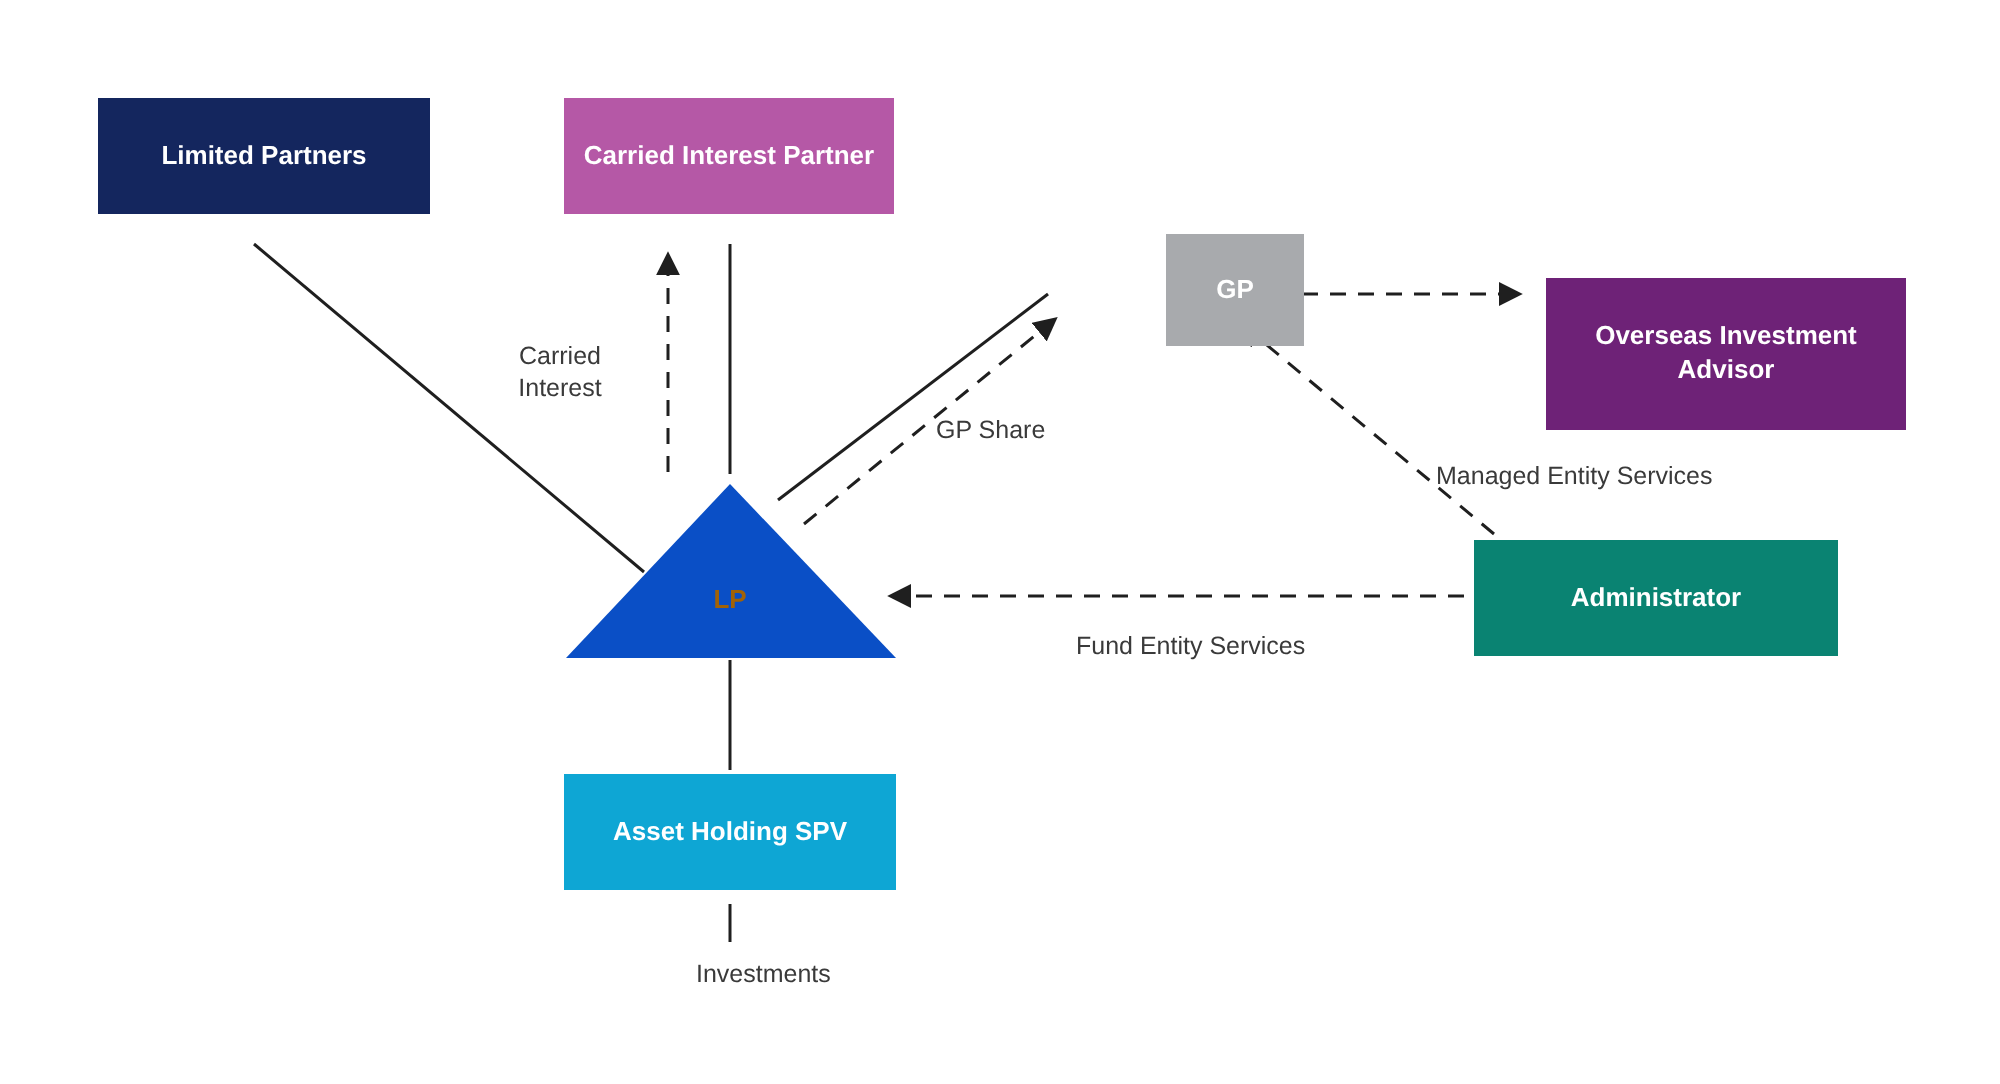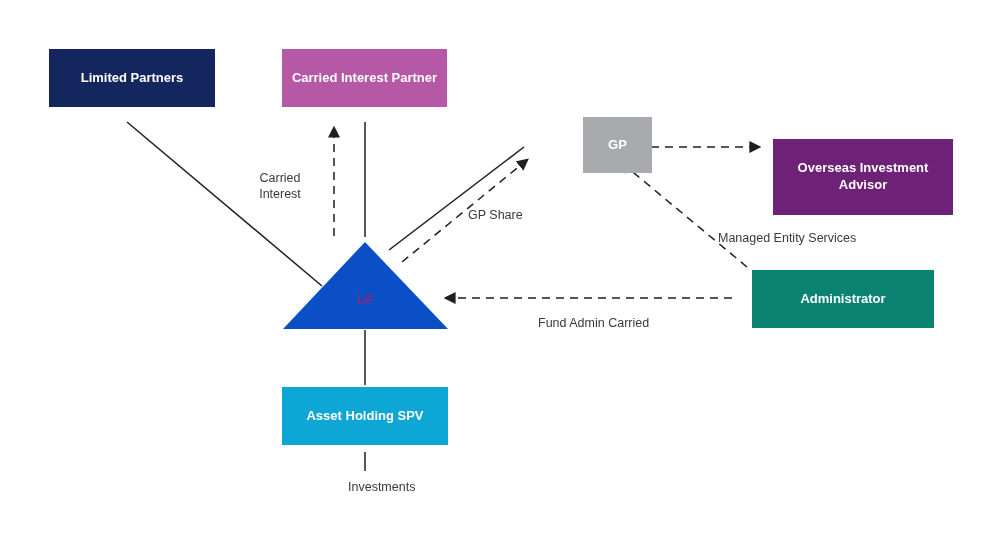--- a/index.html
+++ b/index.html
@@ -9,21 +9,21 @@
   }
   .edges { position:absolute; left:0; top:0; }
   .edges line { stroke:var(--line-color,#1f1f1f); stroke-width:1.5; fill:none; }
   .edges line.dashed { stroke-dasharray:8 6; }
   .node {
     position:absolute; display:flex; align-items:center; justify-content:center;
     color:#ffffff; font-weight:bold; font-size:13px; line-height:1.3;
     text-align:center; padding:0 8px; box-sizing:border-box;
   }
   .tri-label {
-    position:absolute; color:#be185d; font-weight:normal; font-size:13px;
+    position:absolute; color:#a16207; font-weight:bold; font-size:13px;
     text-align:center;
   }
   .edge-label {
     position:absolute; color:var(--label-color,#3a3a3a); font-size:12.5px;
     white-space:nowrap; line-height:16px;
   }
   .edge-label.wrap { white-space:normal; text-align:center; }
 </style>
 </head>
 <body>
@@ -69,33 +69,33 @@
   </div>
 
   <div class="node" style="left: 543px; top: 117px; width: 69px; height: 56px; background: rgb(168, 170, 173); margin-left: 40px;">
     <span>GP</span>
   </div>
 
   <div class="node" style="left: 773px; top: 115px; width: 180px; height: 76px; background: rgb(110, 34, 119); margin-top: 24px;">
     <span>Overseas Investment Advisor</span>
   </div>
 
-  <div class="node" style="left: 737px; top: 270px; width: 182px; height: 58px; background: rgb(10, 131, 114); margin-left: 15px;">
+  <div class="node" style="left: 737px; top: 270px; width: 182px; height: 58px; background: rgb(10, 131, 114);">
     <span>Administrator</span>
   </div>
 
   <div class="node" style="left: 282px; top: 387px; width: 166px; height: 58px; background: rgb(14, 166, 212);">
     <span>Asset Holding SPV</span>
   </div>
 
   <div class="tri-label" style="left:345px; top:292px; width:40px;">LP</div>
 
   <div class="edge-label wrap" style="left:248px; top:170px; width:64px;">Carried Interest</div>
 
   <div class="edge-label" style="left:468px; top:207px;">GP Share</div>
 
   <div class="edge-label" style="left:690px; top:230px;margin-left:28px;">Managed Entity Services</div>
 
-  <div class="edge-label" style="left:538px; top:315px;">Fund Admin Carried</div>
+  <div class="edge-label" style="left:538px; top:315px;">Fund Entity Services</div>
 
   <div class="edge-label" style="left:348px; top:479px;">Investments</div>
 
 </div>
 
 </body></html>

